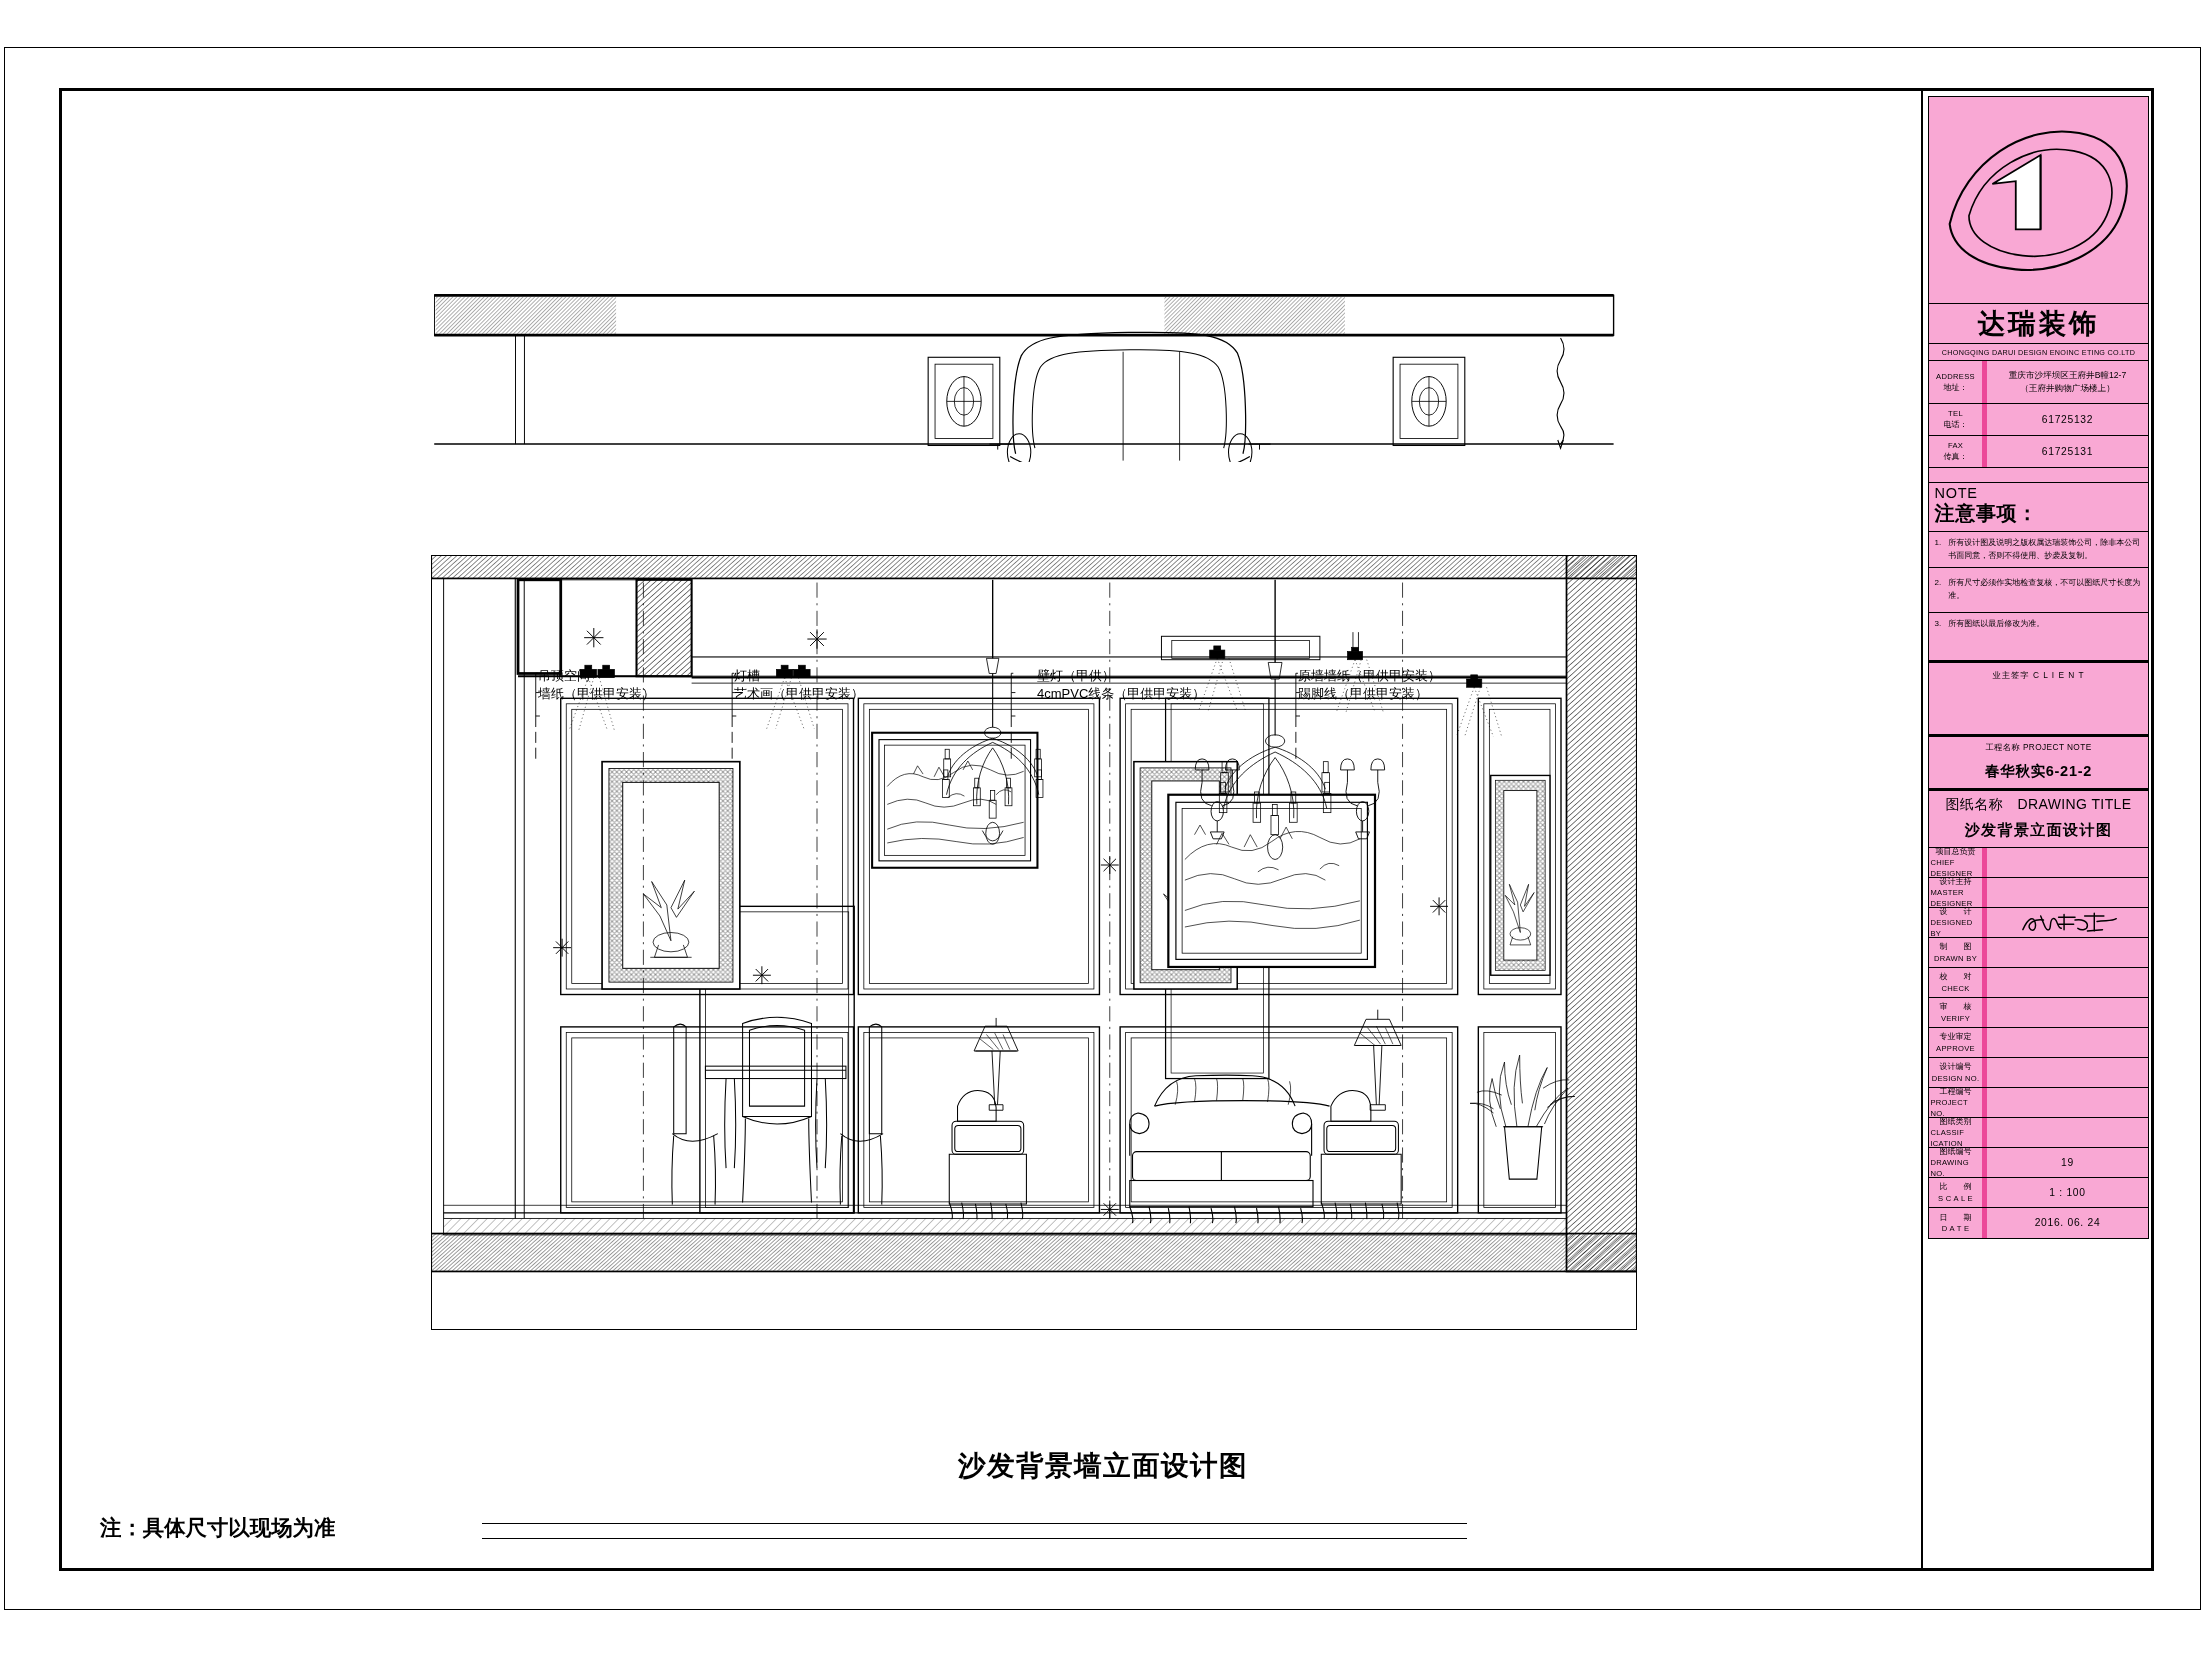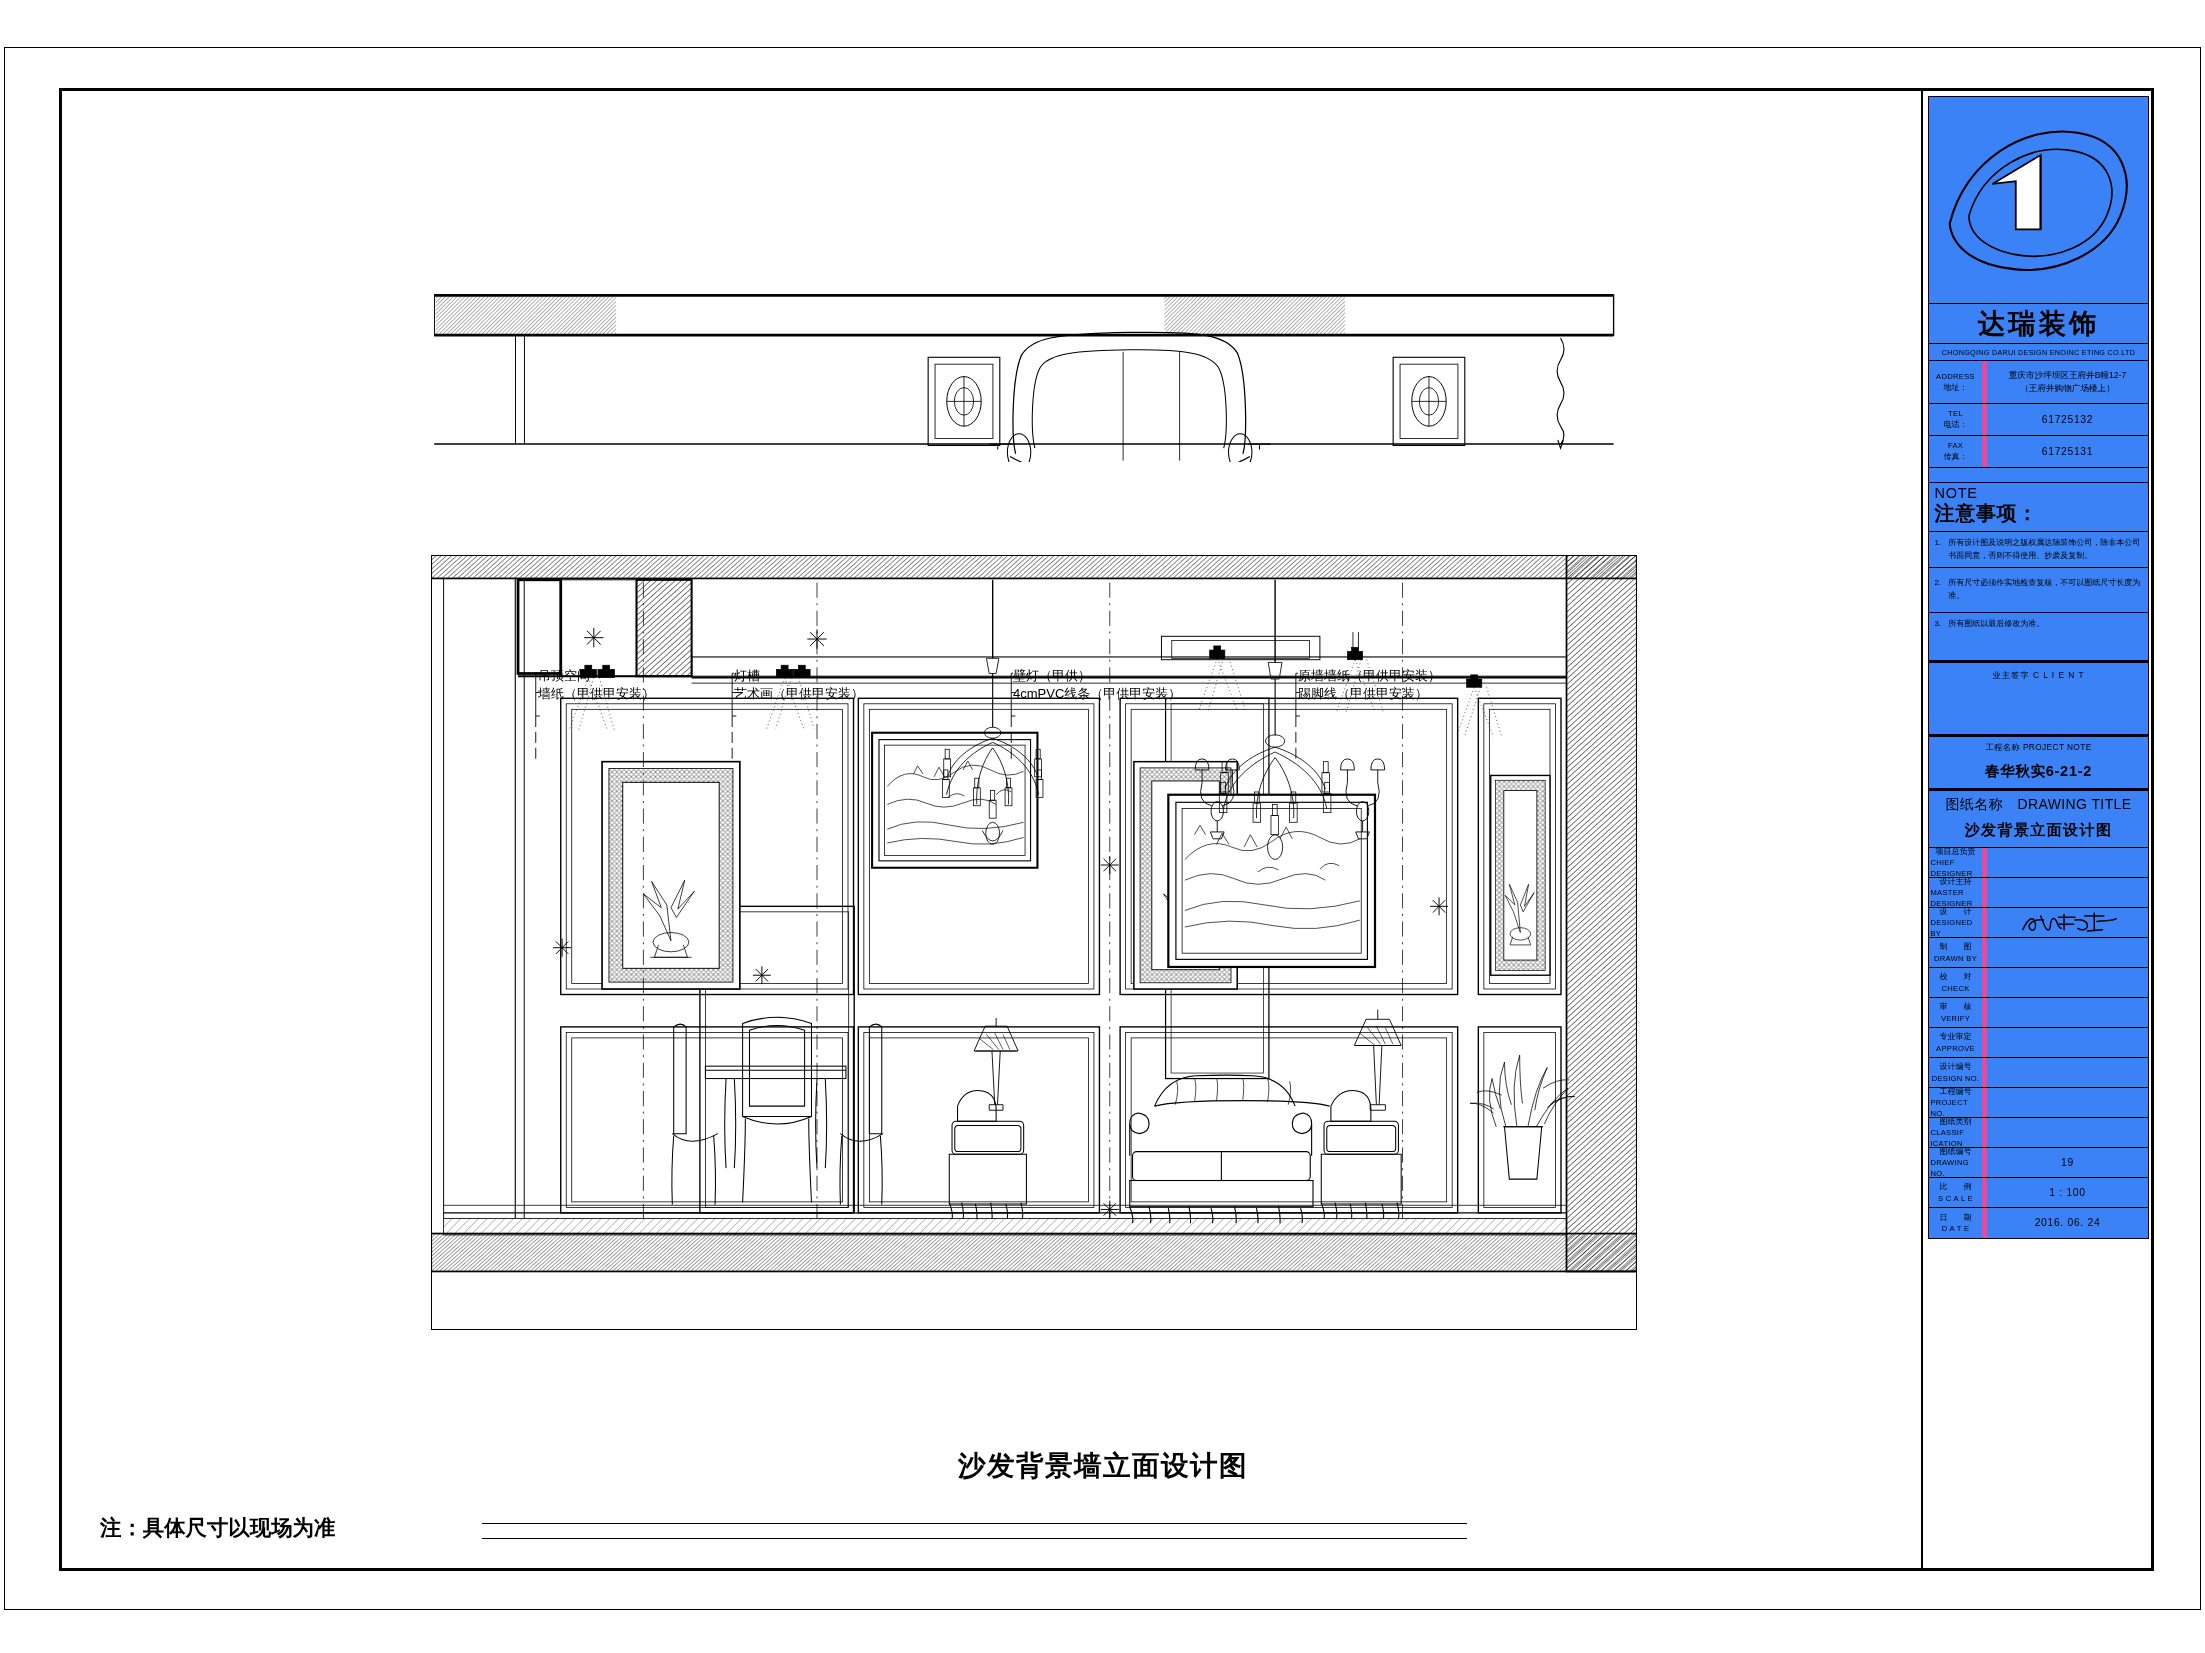--- a/index.html
+++ b/index.html
@@ -33,21 +33,21 @@
   .sheet-title{position:absolute;left:793px;top:1447px;width:620px;text-align:center;
                font-size:27.6px;font-weight:bold;letter-spacing:1.4px;}
   .note-bottom{position:absolute;left:100px;top:1513px;font-size:21.4px;font-weight:bold;}
   .rule-a{position:absolute;left:482px;top:1523px;width:985px;height:0;border-top:1.4px solid #000;}
   .rule-b{position:absolute;left:482px;top:1538px;width:985px;height:0;border-top:1.4px solid #000;}
 
   
   .tb{position:absolute;left:1921px;top:88px;width:234px;height:1483px;
       border-left:2.1px solid #000;box-sizing:border-box;}
   .tb-box{position:absolute;left:1928px;top:96px;width:221px;
-          border:1px solid #000;box-sizing:border-box;background:#3b82f6;}
+          border:1px solid #000;box-sizing:border-box;background:#f9a8d4;}
   .tb-row{border-bottom:1px solid #000;box-sizing:border-box;}
   .tb-row:last-child{border-bottom:none;}
 
   .logo-cell{height:207px;position:relative;overflow:hidden;
              background-image:
                radial-gradient(#000 0.4px, transparent 0.5px);
              background-size:3.4px 3.4px;}
   .logo-cell svg{position:absolute;left:0;top:0;}
   .brand-cn{height:40px;display:flex;align-items:center;justify-content:center;
             font-size:27.6px;font-weight:bold;letter-spacing:2.8px;
@@ -587,21 +587,21 @@
 
   <div class="callouts">
     <div class="callout" style="left:107px;top:5.5px;">
       <span class="cl-top">吊顶空间</span>
       <span class="cl-bot">墙纸（甲供甲安装）</span>
     </div>
     <div class="callout" style="left:303px;top:5.5px;">
       <span class="cl-top">灯槽</span>
       <span class="cl-bot">艺术画（甲供甲安装）</span>
     </div>
-    <div class="callout" style="left:582px;top:5.5px;">
+    <div class="callout" style="left:606px;top:5.5px;">
       <span class="cl-top">壁灯（甲供）</span>
       <span class="cl-bot">4cmPVC线条（甲供甲安装）</span>
     </div>
     <div class="callout" style="left:867px;top:5.5px;">
       <span class="cl-top">原墙墙纸（甲供甲安装）</span>
       <span class="cl-bot">踢脚线（甲供甲安装）</span>
     </div>
 
     <svg width="1206" height="159" style="position:absolute;left:0;top:0;pointer-events:none;" viewBox="0 0 1750 230">
       <g stroke="#000" stroke-width="1.3" fill="none">

